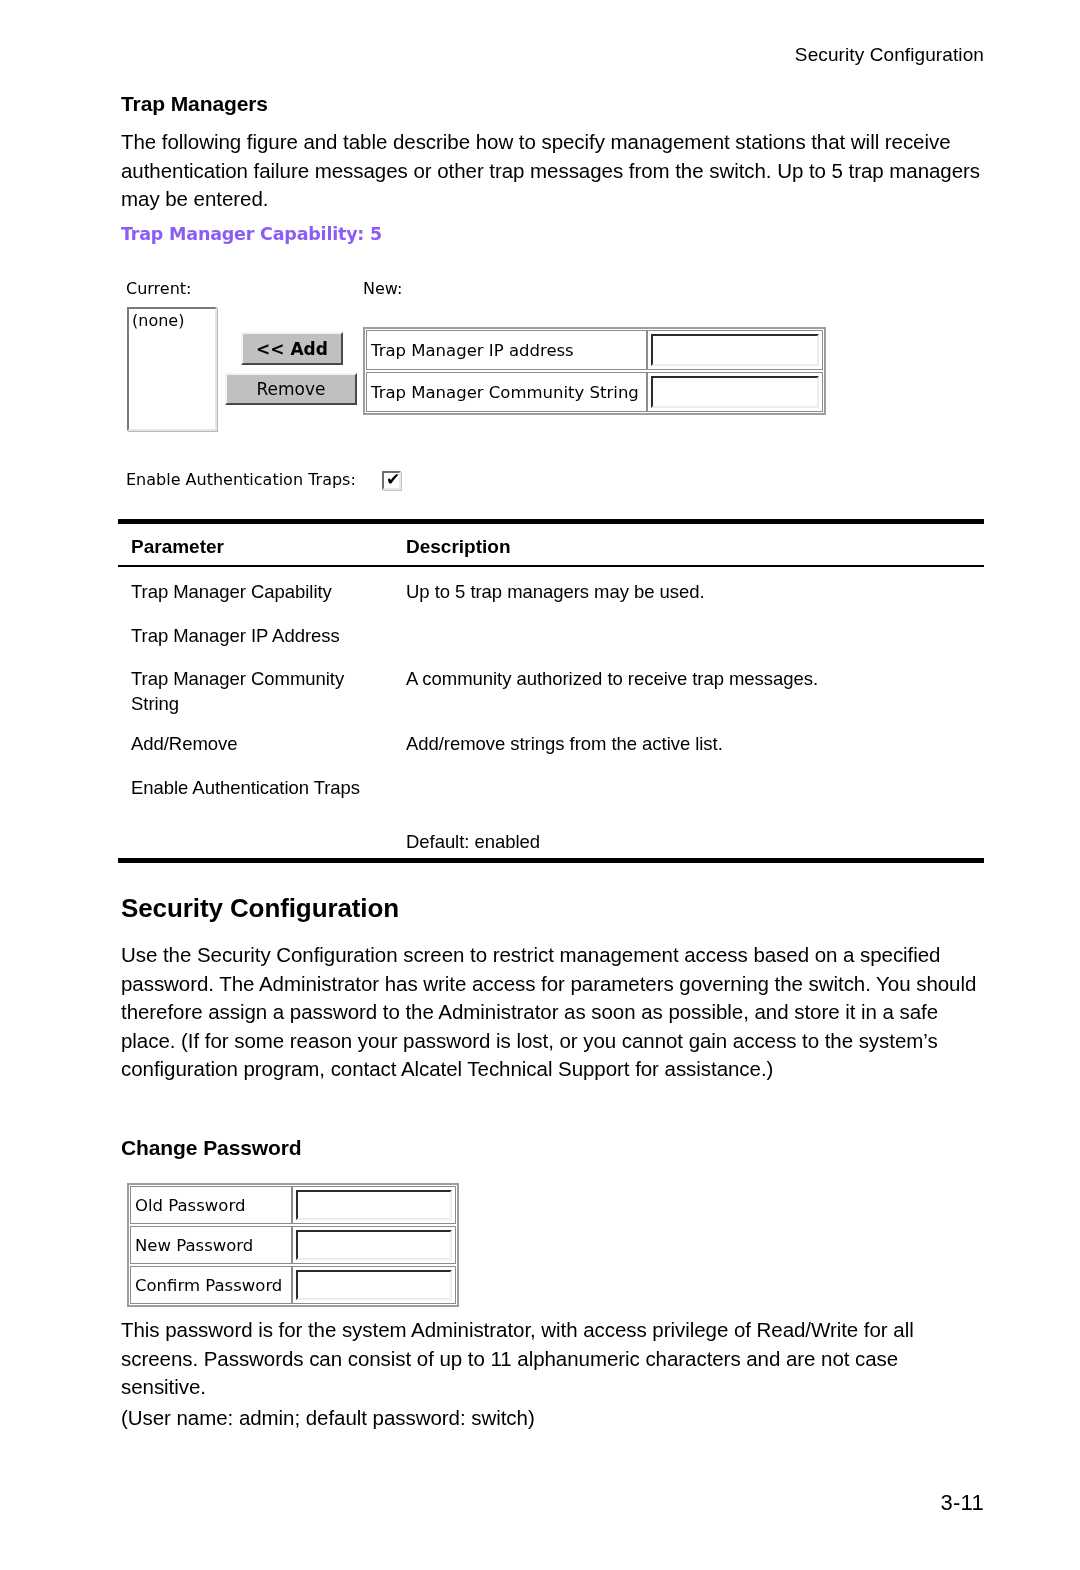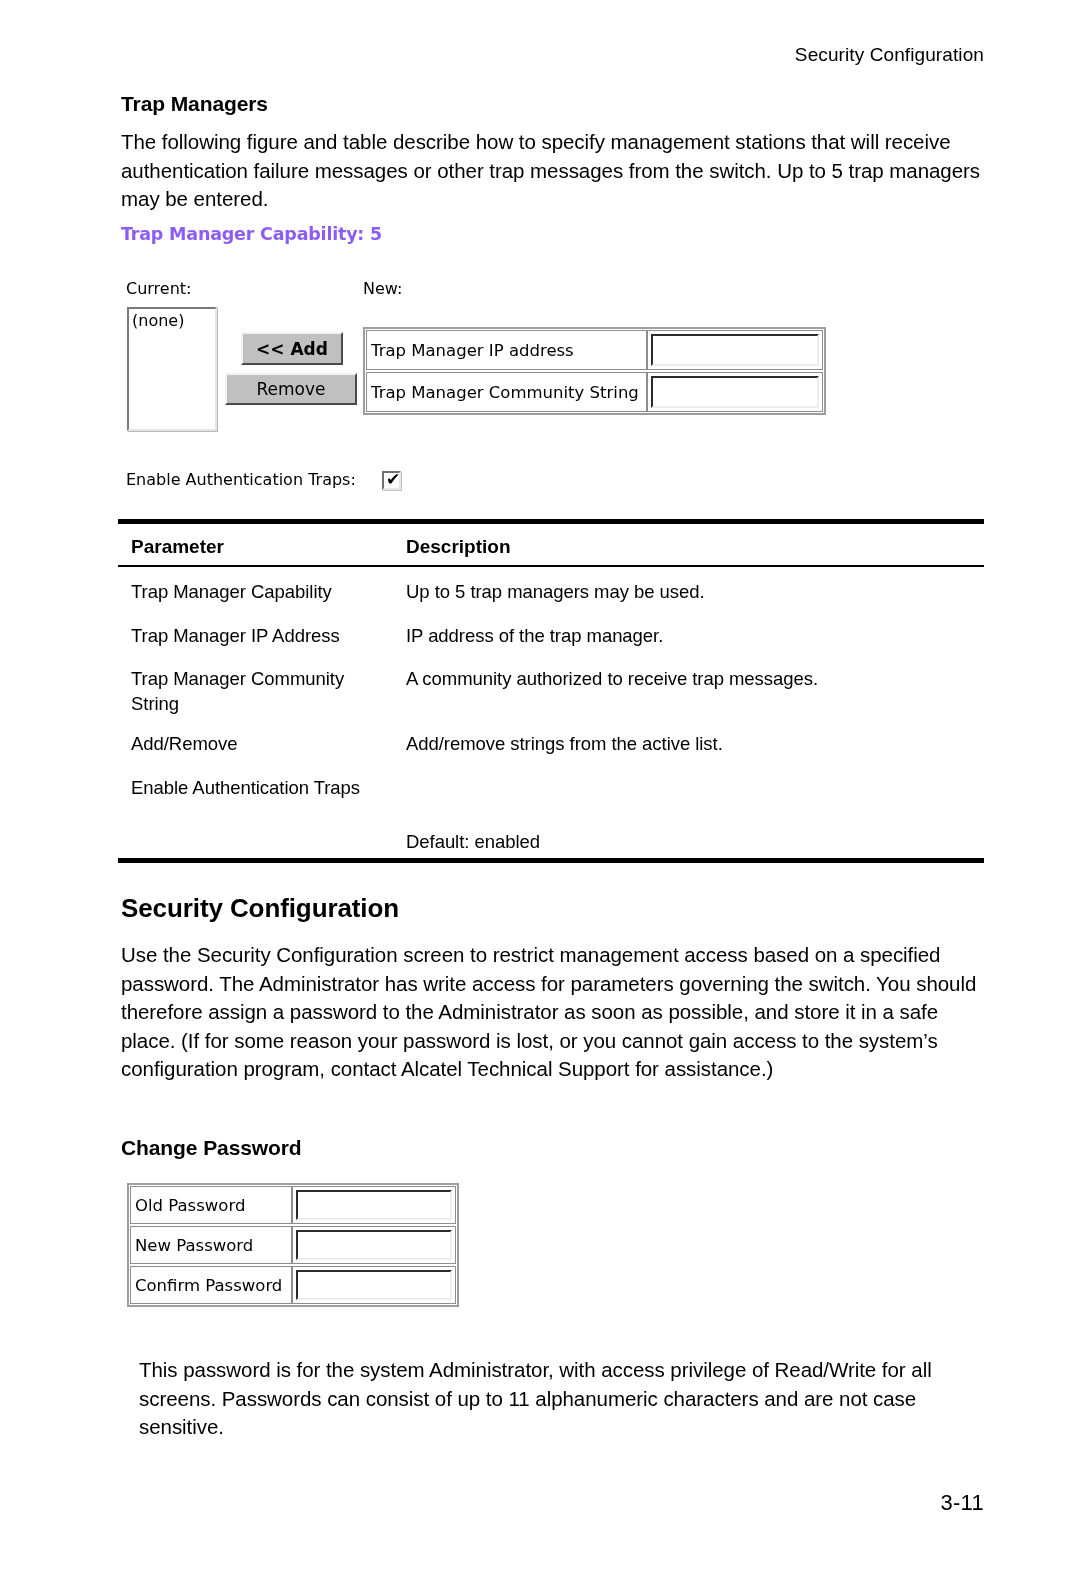--- a/index.html
+++ b/index.html
@@ -286,21 +286,20 @@
 
   <div class="ptable-head pcol-a" style="top:536px;">Parameter</div>
   <div class="ptable-head pcol-b" style="top:536px;">Description</div>
 
   <div class="rule-thin" style="top:565px;"></div>
 
   <div class="ptable-cell pcell-a" style="top:579px;">Trap Manager Capability</div>
   <div class="ptable-cell pcell-b" style="top:579px;">Up to 5 trap managers may be used.</div>
 
   <div class="ptable-cell pcell-a" style="top:623px;">Trap Manager IP Address</div>
-  <div class="ptable-cell pcell-b" style="top:623px;">IP address of the trap manager.</div>
 
   <div class="ptable-cell pcell-a" style="top:666px;">Trap Manager Community String</div>
   <div class="ptable-cell pcell-b" style="top:666px;">A community authorized to receive trap messages.</div>
 
   <div class="ptable-cell pcell-a" style="top:731px;">Add/Remove</div>
   <div class="ptable-cell pcell-b" style="top:731px;">Add/remove strings from the active list.</div>
 
   <div class="ptable-cell pcell-a" style="top:775px;">Enable Authentication Traps</div>
   <div class="ptable-cell pcell-b" style="top:829px;">Default: enabled</div>
 
@@ -331,18 +330,19 @@
 
       <div class="fieldrow" style="height:38px;">
         <div class="fieldcell-label" style="width:162px;">Confirm Password</div>
         <div class="fieldcell-input" style="flex:1;">
           <input class="textinput" type="password" value="" style="">
         </div>
       </div>
     </div>
   </div>
 
-  <div class="body-par" style="top:1356px; width:862px;margin-left:18px;">This password is for the system Administrator, with access privilege of Read/Write for all screens. Passwords can consist of up to 11 alphanumeric characters and are not case sensitive.</div>
-
+  <div class="body-par" style="top:1316px; width:862px;">This password is for the system Administrator, with access privilege of Read/Write for all screens. Passwords can consist of up to 11 alphanumeric characters and are not case sensitive.</div>
+
+  <div class="body-par" style="top:1404px; width:862px;">(User name: admin; default password: switch)</div>
 
   <div class="folio">3-11</div>
 
 </div>
 
 </body></html>

